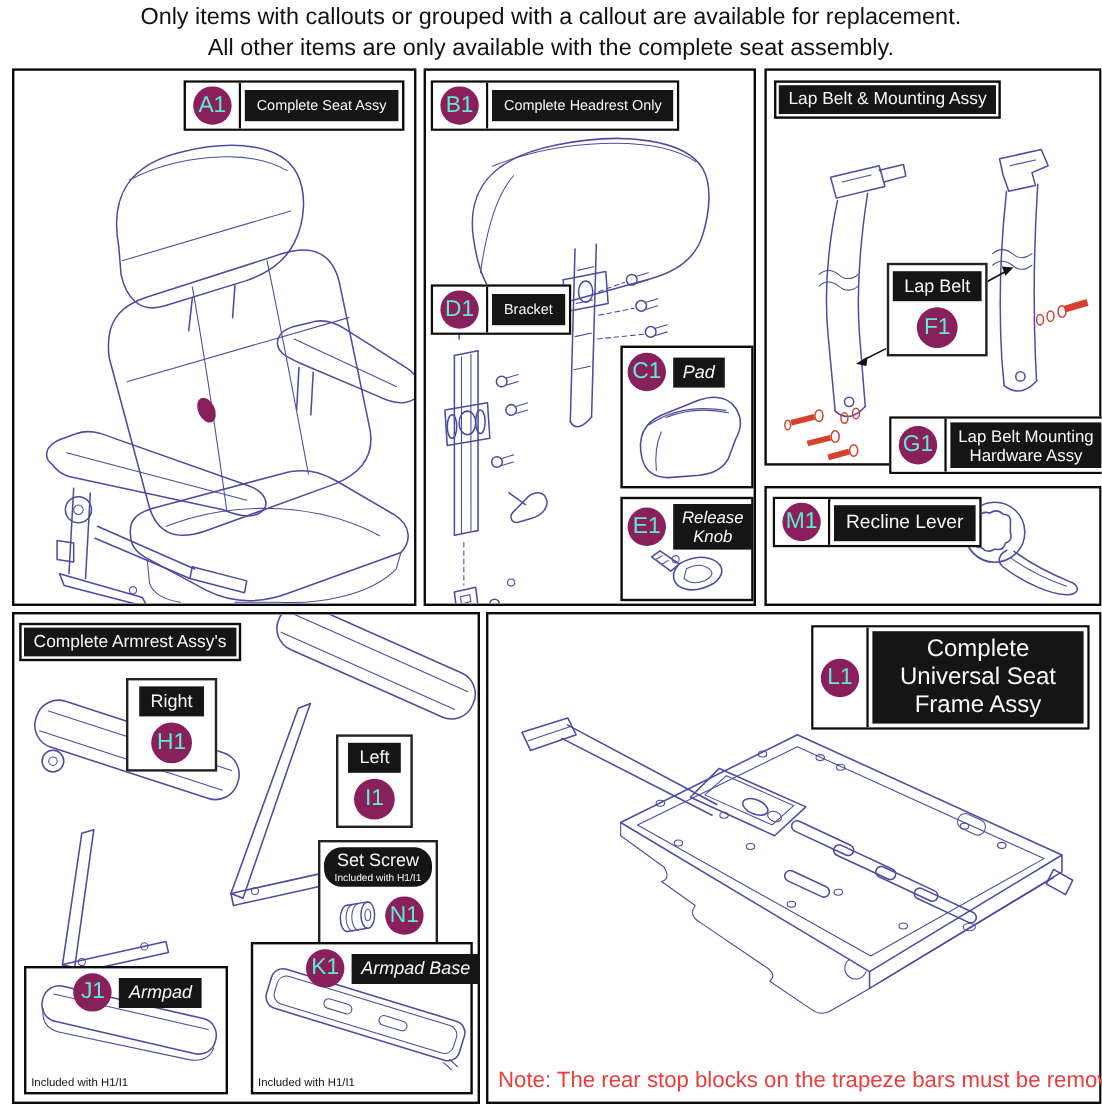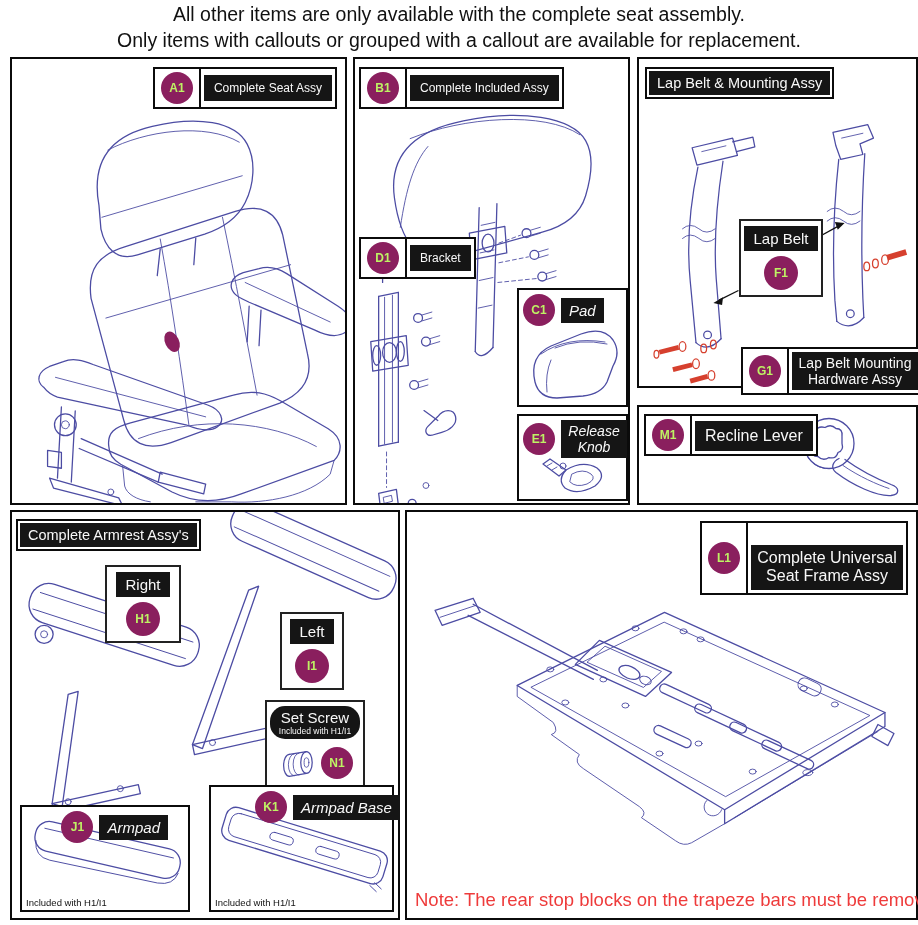--- a/index.html
+++ b/index.html
@@ -11,22 +11,22 @@
   body{width:918px;height:925px;position:relative;background:#fff;
        font-family:"Liberation Sans",sans-serif;color:#111;overflow:hidden;}
   .top-note{position:absolute;top:1px;left:0;width:100%;text-align:center;
             font-size:19.5px;line-height:26px;}
   .panel{position:absolute;background:#fff;border:2.5px solid #0b0b0b;}
   .subpanel{position:absolute;background:#fff;border:2px solid #0b0b0b;}
   .callout{position:absolute;display:flex;align-items:stretch;background:#fff;border:2px solid #0b0b0b;}
   .bcell{display:flex;align-items:center;justify-content:center;padding:3px 6px;
          border-right:2px solid #0b0b0b;background:#fff;}
   .lcell{display:flex;align-items:center;padding:3px;background:#fff;}
-  .badge{width:32px;height:32px;border-radius:50%;background:var(--badge);color:#bef264;
-         font-weight:bold;font-size:12px;display:flex;align-items:center;justify-content:center;
+  .badge{width:32px;height:32px;border-radius:50%;background:var(--badge);color:#5eead4;
+         font-weight:normal;font-size:19px;display:flex;align-items:center;justify-content:center;
          flex:none;}
   .blabel{background:var(--label-bg);color:#f8f8f8;padding:6px 10px;font-size:12px;white-space:nowrap;}
   .blabel.sm{font-size:14.5px;padding:4px 8px;}
   .blabel.wrap{white-space:normal;text-align:center;line-height:1.15;}
   .hdr{position:absolute;border:2px solid #0b0b0b;background:#fff;padding:2px;}
   .vbox{position:absolute;border:2px solid #222;background:#fff;display:flex;flex-direction:column;
         align-items:center;gap:5px;padding:5px;}
   .vbox .blabel{font-size:15px;padding:4px 9px;}
   .inlinehdr{position:absolute;display:flex;align-items:center;gap:6px;}
   .inlinehdr .blabel{font-size:15px;padding:4px 8px;font-style:italic;}
@@ -40,22 +40,22 @@
   .plum{fill:var(--badge);stroke:none;}
   .rd{fill:none;stroke:var(--hardware-red);stroke-width:1.3;}
   .blk{fill:none;stroke:#111;stroke-width:1.4;}
   .blkf{fill:#111;stroke:none;}
   .nrow{display:flex;align-items:center;gap:6px;}
 </style>
 </head>
 <body>
 
 <div class="top-note">
+  <div>Only items with callouts or grouped with a callout are available for replacement.</div>
   <div>All other items are only available with the complete seat assembly.</div>
-  <div>Only items with callouts or grouped with a callout are available for replacement.</div>
 </div>
 
 <div class="panel" style="left:10px;top:57px;width:337px;height:448px;">
   <svg class="draw" viewBox="0 0 337 449">
     <g class="ln">
       <path d="M88,148 C80,104 98,78 142,68 C188,57 226,63 238,86 C247,103 245,127 236,145 C228,161 213,171 195,177 L127,198 C105,205 94,190 90,172 Z"></path>
       <path d="M97,92 C135,72 196,64 230,84" class="lnthin"></path>
       <path d="M91,160 L233,118" class="lnthin"></path>
       <path d="M150,192 L147,219 M186,181 L184,208"></path>
       <path d="M80,242 C76,212 88,198 114,190 L226,154 C252,146 268,154 274,178 L299,298 C305,322 295,338 271,348 L161,388 C135,397 119,389 113,365 Z"></path>
@@ -131,21 +131,21 @@
       <path d="M29,444 L37,442 L38,448 L30,450 Z" class="lnthin"></path>
       <circle cx="58" cy="450" r="4"></circle>
       <circle cx="72" cy="432" r="3" class="lnthin"></circle>
     </g>
   </svg>
   <div class="callout" style="left:4px;top:8px;">
     <div class="bcell">
       <div class="badge">B1</div>
     </div>
     <div class="lcell">
-      <div class="blabel">Complete Included Assy</div>
+      <div class="blabel">Complete Headrest Only</div>
     </div>
   </div>
   <div class="callout" style="left:4px;top:178px;">
     <div class="bcell">
       <div class="badge">D1</div>
     </div>
     <div class="lcell">
       <div class="blabel">Bracket</div>
     </div>
   </div>
@@ -385,17 +385,17 @@
       <ellipse cx="400" cy="260" rx="5" ry="3" class="lnthin"></ellipse>
       <path d="M470,212 L486,221 L480,233 L464,224 Z"></path>
       <path d="M300,287 a9,9 0 1 0 14,10" class="lnthin"></path>
     </g>
   </svg>
   <div class="callout" style="right:8px;top:9px;">
     <div class="bcell">
       <div class="badge">L1</div>
     </div>
     <div class="lcell">
-      <div class="blabel wrap" style="width:152px;font-size:16px;padding:4px 6px;margin-top:19px;">Complete Universal Seat Frame Assy</div>
+      <div class="blabel wrap" style="width:176px;font-size:20px;padding:4px 6px;">Complete Universal Seat Frame Assy</div>
     </div>
   </div>
   <div class="frame-note">Note: The rear stop blocks on the trapeze bars must be removed.</div>
 </div>
 
 </body></html>

